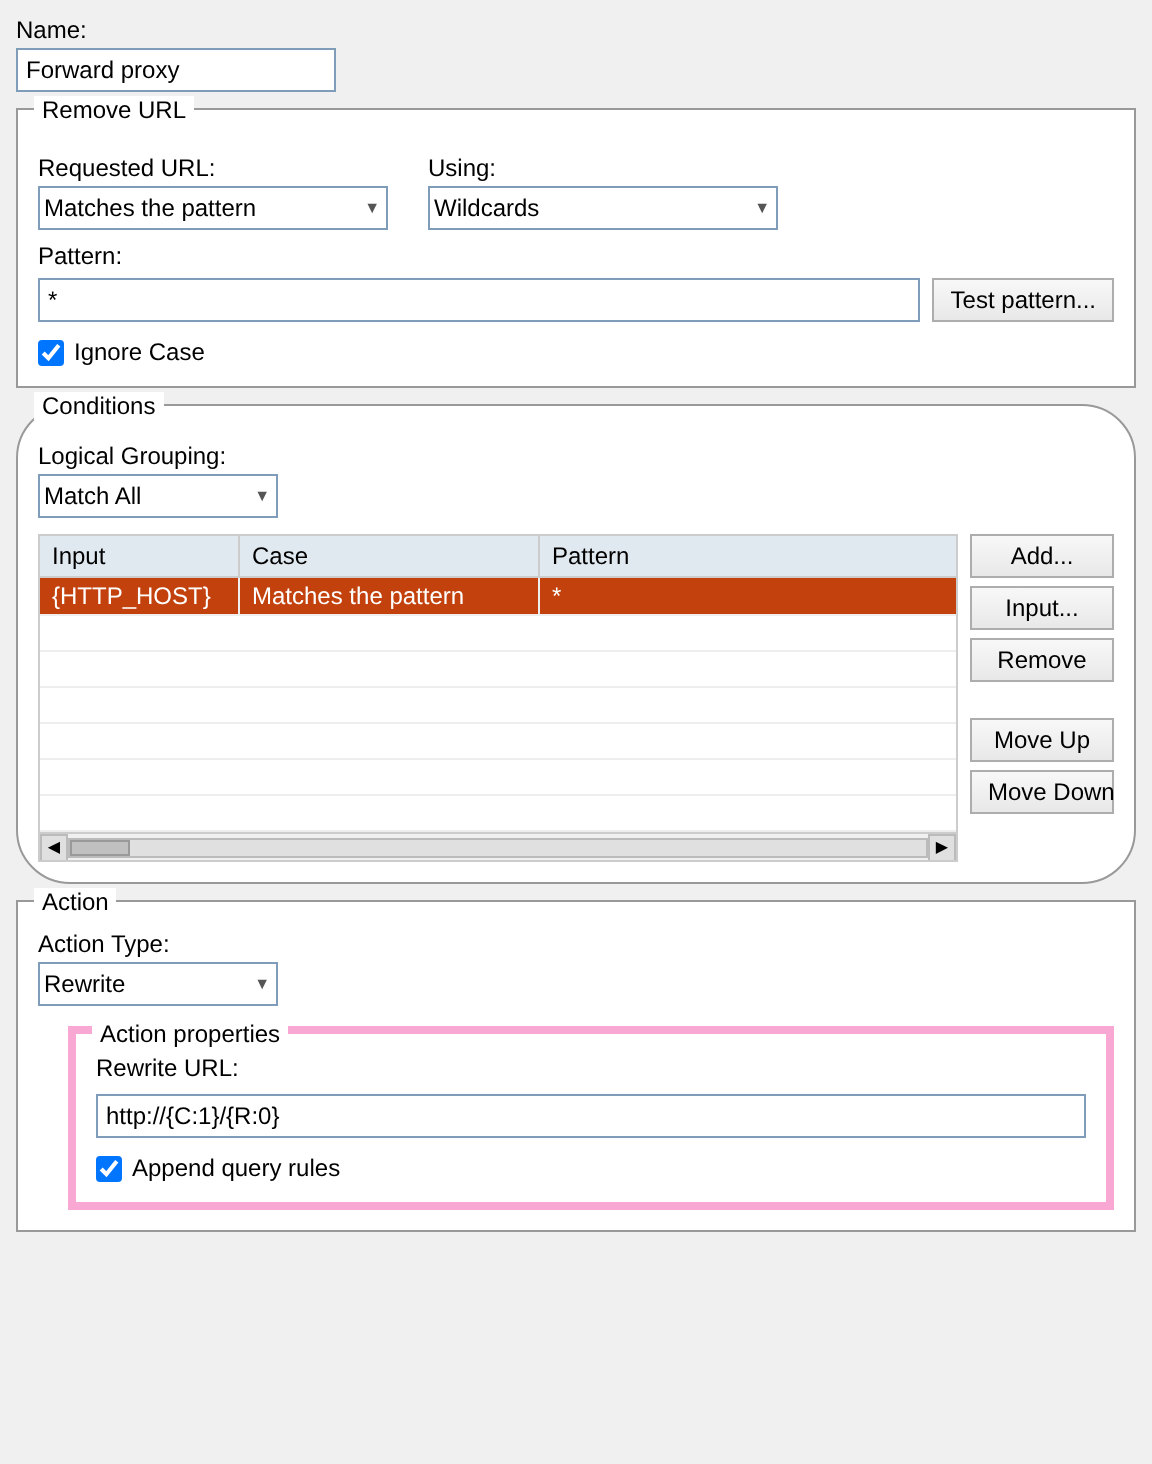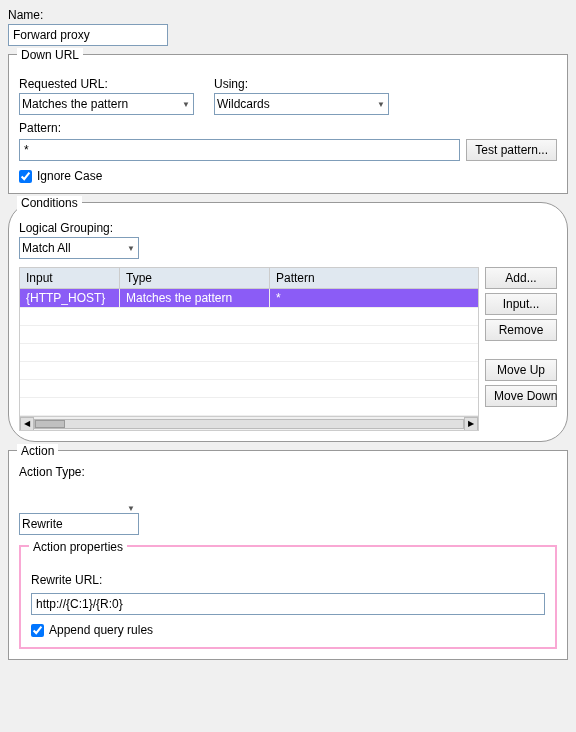--- a/index.html
+++ b/index.html
@@ -193,21 +193,21 @@
     }
 
     .table-row {
       display: grid;
       grid-template-columns: 100px 150px 1fr;
       border-bottom: 1px solid #eee;
       min-height: 18px;
     }
 
     .table-row.selected {
-      background: #8b5cf6;
+      background: #c2410c;
       color: #fff;
     }
 
     .td {
       padding: 2px 6px;
       font-size: 12px;
       border-right: 1px solid #eee;
       overflow: hidden;
       white-space: nowrap;
     }
@@ -269,28 +269,28 @@
       width: 72px;
       text-align: center;
     }
 
     .action-type-row {
       margin-top: 6px;
     }
 
     .action-type-select {
       width: 120px;
-      margin-top: 32px;
     }
 
     .action-properties-box {
-      border: 2px solid #f9a8d4;
-      padding: 20px 10px 10px 10px;
+      border: 4px solid #f9a8d4;
+      padding: 4px 10px 10px 10px;
       margin-top: 10px;
       position: relative;
+      margin-left: 15px;
     }
 
     .action-properties-legend {
       position: absolute;
       top: -7px;
       left: 8px;
       background: #fff;
       padding: 0 4px;
       font-size: 12px;
     }
@@ -309,21 +309,21 @@
   </style>
 </head>
 <body>
 
 <div class="name-block">
   <div class="field-label">Name:</div>
   <input type="text" class="name-input" value="Forward proxy" style="">
 </div>
 
 <div class="section">
-  <span class="section-legend">Down URL</span>
+  <span class="section-legend">Remove URL</span>
 
   <div class="row-inline" style="margin-top:8px;">
     <div class="col-group">
       <div class="field-label">Requested URL:</div>
       <div class="select-wrapper">
         <select class="requested-url-select">
           <option>Matches the pattern</option>
         </select>
       </div>
     </div>
@@ -358,21 +358,21 @@
       <select class="logical-grouping-select">
         <option>Match All</option>
       </select>
     </div>
   </div>
 
   <div class="conditions-table-wrapper">
     <div class="conditions-table-area">
       <div class="table-header">
         <div class="th">Input</div>
-        <div class="th">Type</div>
+        <div class="th">Case</div>
         <div class="th">Pattern</div>
       </div>
       <div class="table-body">
         <div class="table-row selected">
           <div class="td">{HTTP_HOST}</div>
           <div class="td">Matches the pattern</div>
           <div class="td">*</div>
         </div>
         <div class="empty-row"></div>
         <div class="empty-row"></div>

